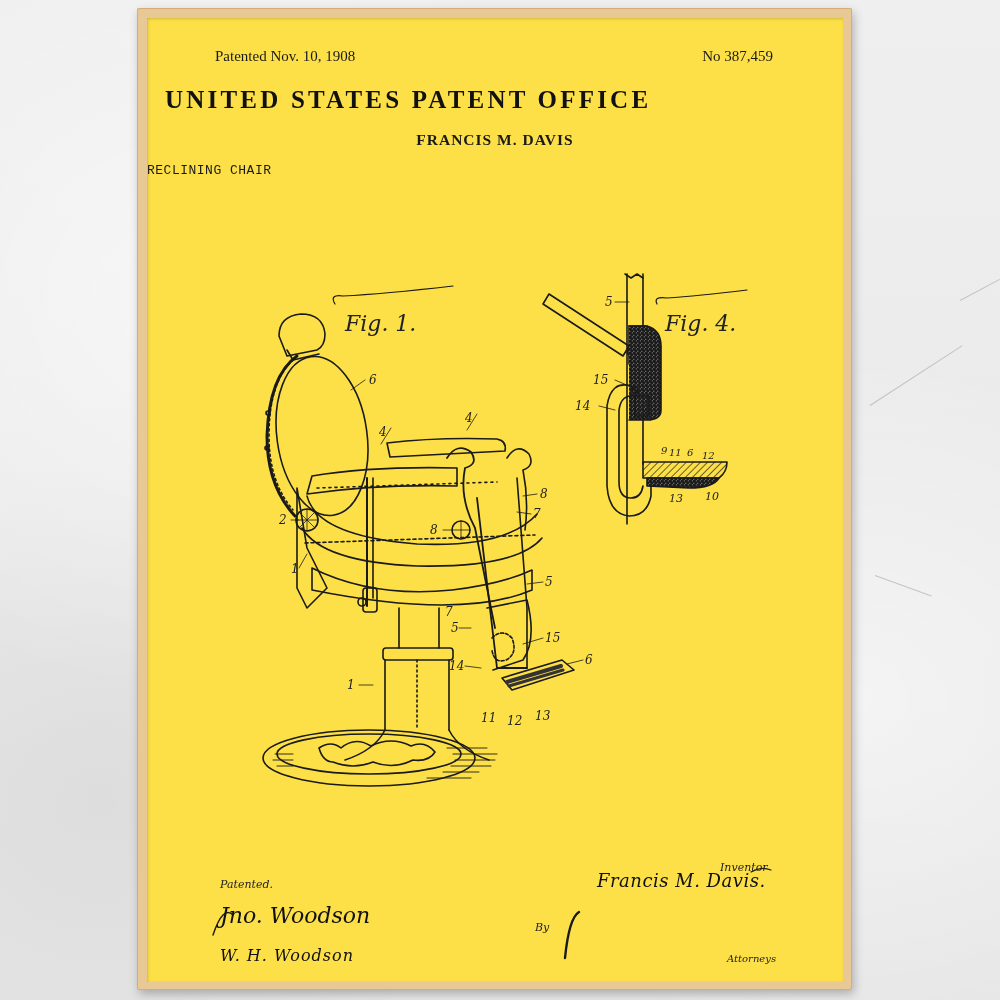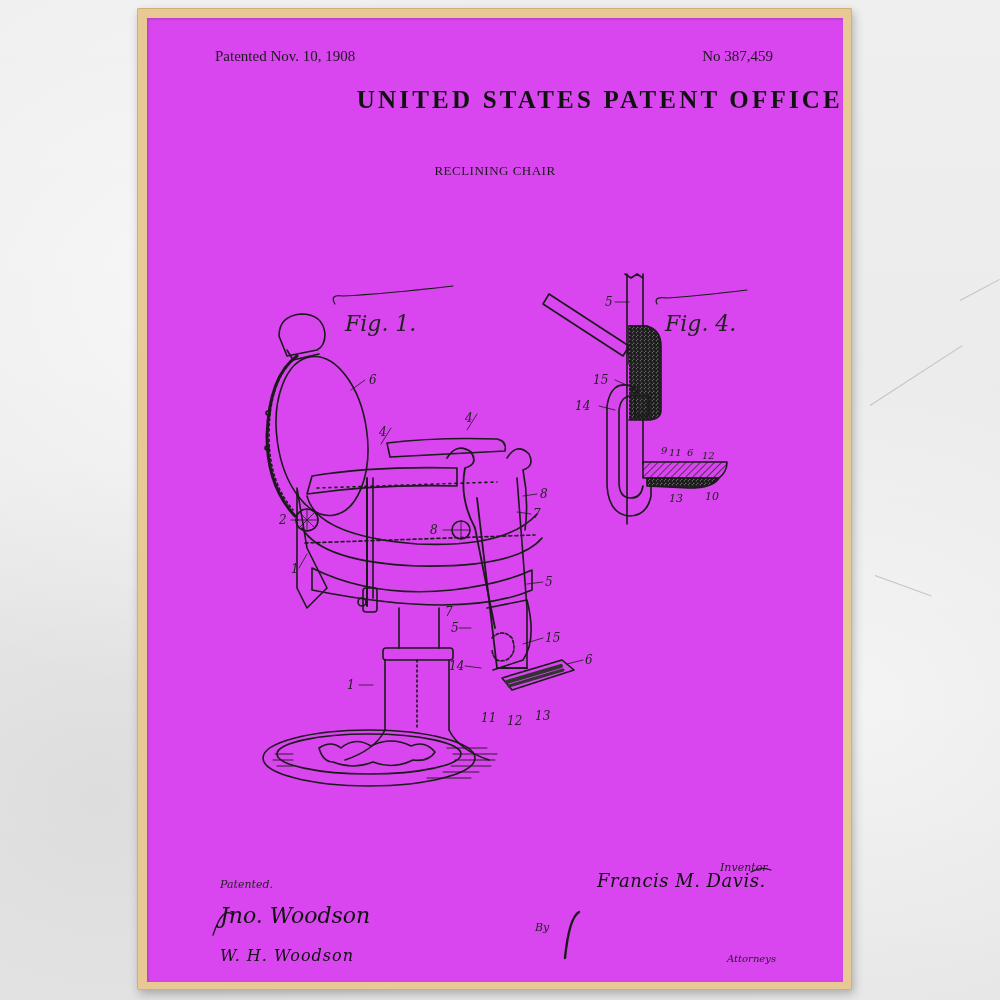--- a/index.html
+++ b/index.html
@@ -9,30 +9,30 @@
       radial-gradient(ellipse at 20% 30%, rgba(255,255,255,0.55) 0, rgba(255,255,255,0) 40%),
       radial-gradient(ellipse at 85% 70%, rgba(255,255,255,0.5) 0, rgba(255,255,255,0) 35%),
       radial-gradient(ellipse at 10% 80%, rgba(210,210,210,0.5) 0, rgba(210,210,210,0) 30%),
       linear-gradient(180deg,#efefef,#e6e6e6);
     font-family:"Liberation Serif", serif;}
   .wall-crack{position:absolute;border-top:1.5px solid rgba(160,160,160,0.55);transform-origin:left center;}
   .frame{position:absolute;left:137px;top:8px;width:715px;height:982px;
     background:#e8c996;
     box-shadow:2px 4px 10px rgba(0,0,0,0.25), inset 0 0 0 1px #d4ae76;
     border-radius:2px;}
-  .paper{position:absolute;left:10px;top:10px;right:9px;bottom:8px;background:#d946ef;
+  .paper{position:absolute;left:10px;top:10px;right:9px;bottom:8px;background:#fde047;
     box-shadow:inset 1px 1px 3px rgba(0,0,0,0.18);}
   .hdr-left{position:absolute;left:68px;top:30px;font-size:15px;color:#1a1a1a;}
   .hdr-right{position:absolute;right:70px;top:30px;font-size:15px;color:#1a1a1a;}
-  .office{position:absolute;left:0;right:0;top:68px;text-align:right;
-    font-size:25px;font-weight:bold;letter-spacing:3.2px;color:#111;}
+  .office{position:absolute;left:0;right:0;top:68px;text-align:left;
+    font-size:25px;font-weight:bold;letter-spacing:3.2px;color:#111;padding-left:18px;}
   .inventor{position:absolute;left:0;right:0;top:113px;text-align:center;
     font-size:15.5px;letter-spacing:1px;color:#1a1a1a;font-weight:bold;}
-  .title{position:absolute;left:0;right:0;top:145px;text-align:center;
-    font-family:Liberation Serif, serif;font-size:13px;color:#1a1a1a;letter-spacing:0.5px;}
+  .title{position:absolute;left:0;right:0;top:145px;
+    font-family:Liberation Mono, monospace;font-size:13px;color:#1a1a1a;letter-spacing:0.5px;}
   .filed{position:absolute;left:0;right:0;top:171px;text-align:center;
     font-family:"Liberation Mono", monospace;font-size:14px;color:#1a1a1a;}
   .drawing{position:absolute;left:0;top:0;}
   .fig-label{position:absolute;font-family:"DejaVu Serif", serif;font-style:italic;font-size:22px;color:#222;margin-top:40px;}
   .part-label{font-family:"DejaVu Serif", serif;font-style:italic;font-size:12px;fill:#222;}
   .witnesses{position:absolute;left:73px;top:860px;font-size:11px;font-family:"DejaVu Serif", serif;font-style:italic;color:#222;}
   .sig1{position:absolute;left:73px;top:885px;font-size:22px;font-family:"DejaVu Serif", serif;font-style:italic;color:#111;}
   .sig2{position:absolute;left:73px;top:928px;font-size:16px;font-family:"DejaVu Serif", serif;font-style:italic;color:#111;letter-spacing:1px;}
   .inventor-cap{position:absolute;left:573px;top:843px;font-size:11px;font-family:"DejaVu Serif", serif;font-style:italic;color:#222;}
   .inventor-sig{position:absolute;left:450px;top:852px;font-size:18px;font-family:"DejaVu Serif", serif;font-style:italic;color:#111;letter-spacing:0.5px;}
@@ -46,20 +46,21 @@
 <div class="wall-crack" style="left:870px;top:405px;width:110px;transform:rotate(-33deg);"></div>
 <div class="wall-crack" style="left:960px;top:300px;width:45px;transform:rotate(-28deg);"></div>
 <div class="wall-crack" style="left:875px;top:575px;width:60px;transform:rotate(20deg);"></div>
 
 <div class="frame">
   <div class="paper">
 
     <div class="hdr-left">Patented Nov. 10, 1908</div>
     <div class="hdr-right">No 387,459</div>
     <div class="office">UNITED STATES PATENT OFFICE</div>
+    <div class="inventor">FRANCIS M. DAVIS</div>
     <div class="title">RECLINING CHAIR</div>
 
     <div class="fig-label" style="left:198px;top:253px;">Fig. 1.</div>
     <div class="fig-label" style="left:518px;top:253px;">Fig. 4.</div>
 
     <svg class="drawing" width="696" height="964" viewBox="0 0 696 964" fill="none" stroke="#1a1a1a" stroke-width="1.6" stroke-linecap="round" stroke-linejoin="round">
 
       <path d="M188 286 q-6 -10 8 -8 q40 -2 110 -10" stroke-width="1.2"></path>
       <path d="M510 286 q-4 -8 10 -6 q30 -2 80 -8" stroke-width="1.2"></path>
 

